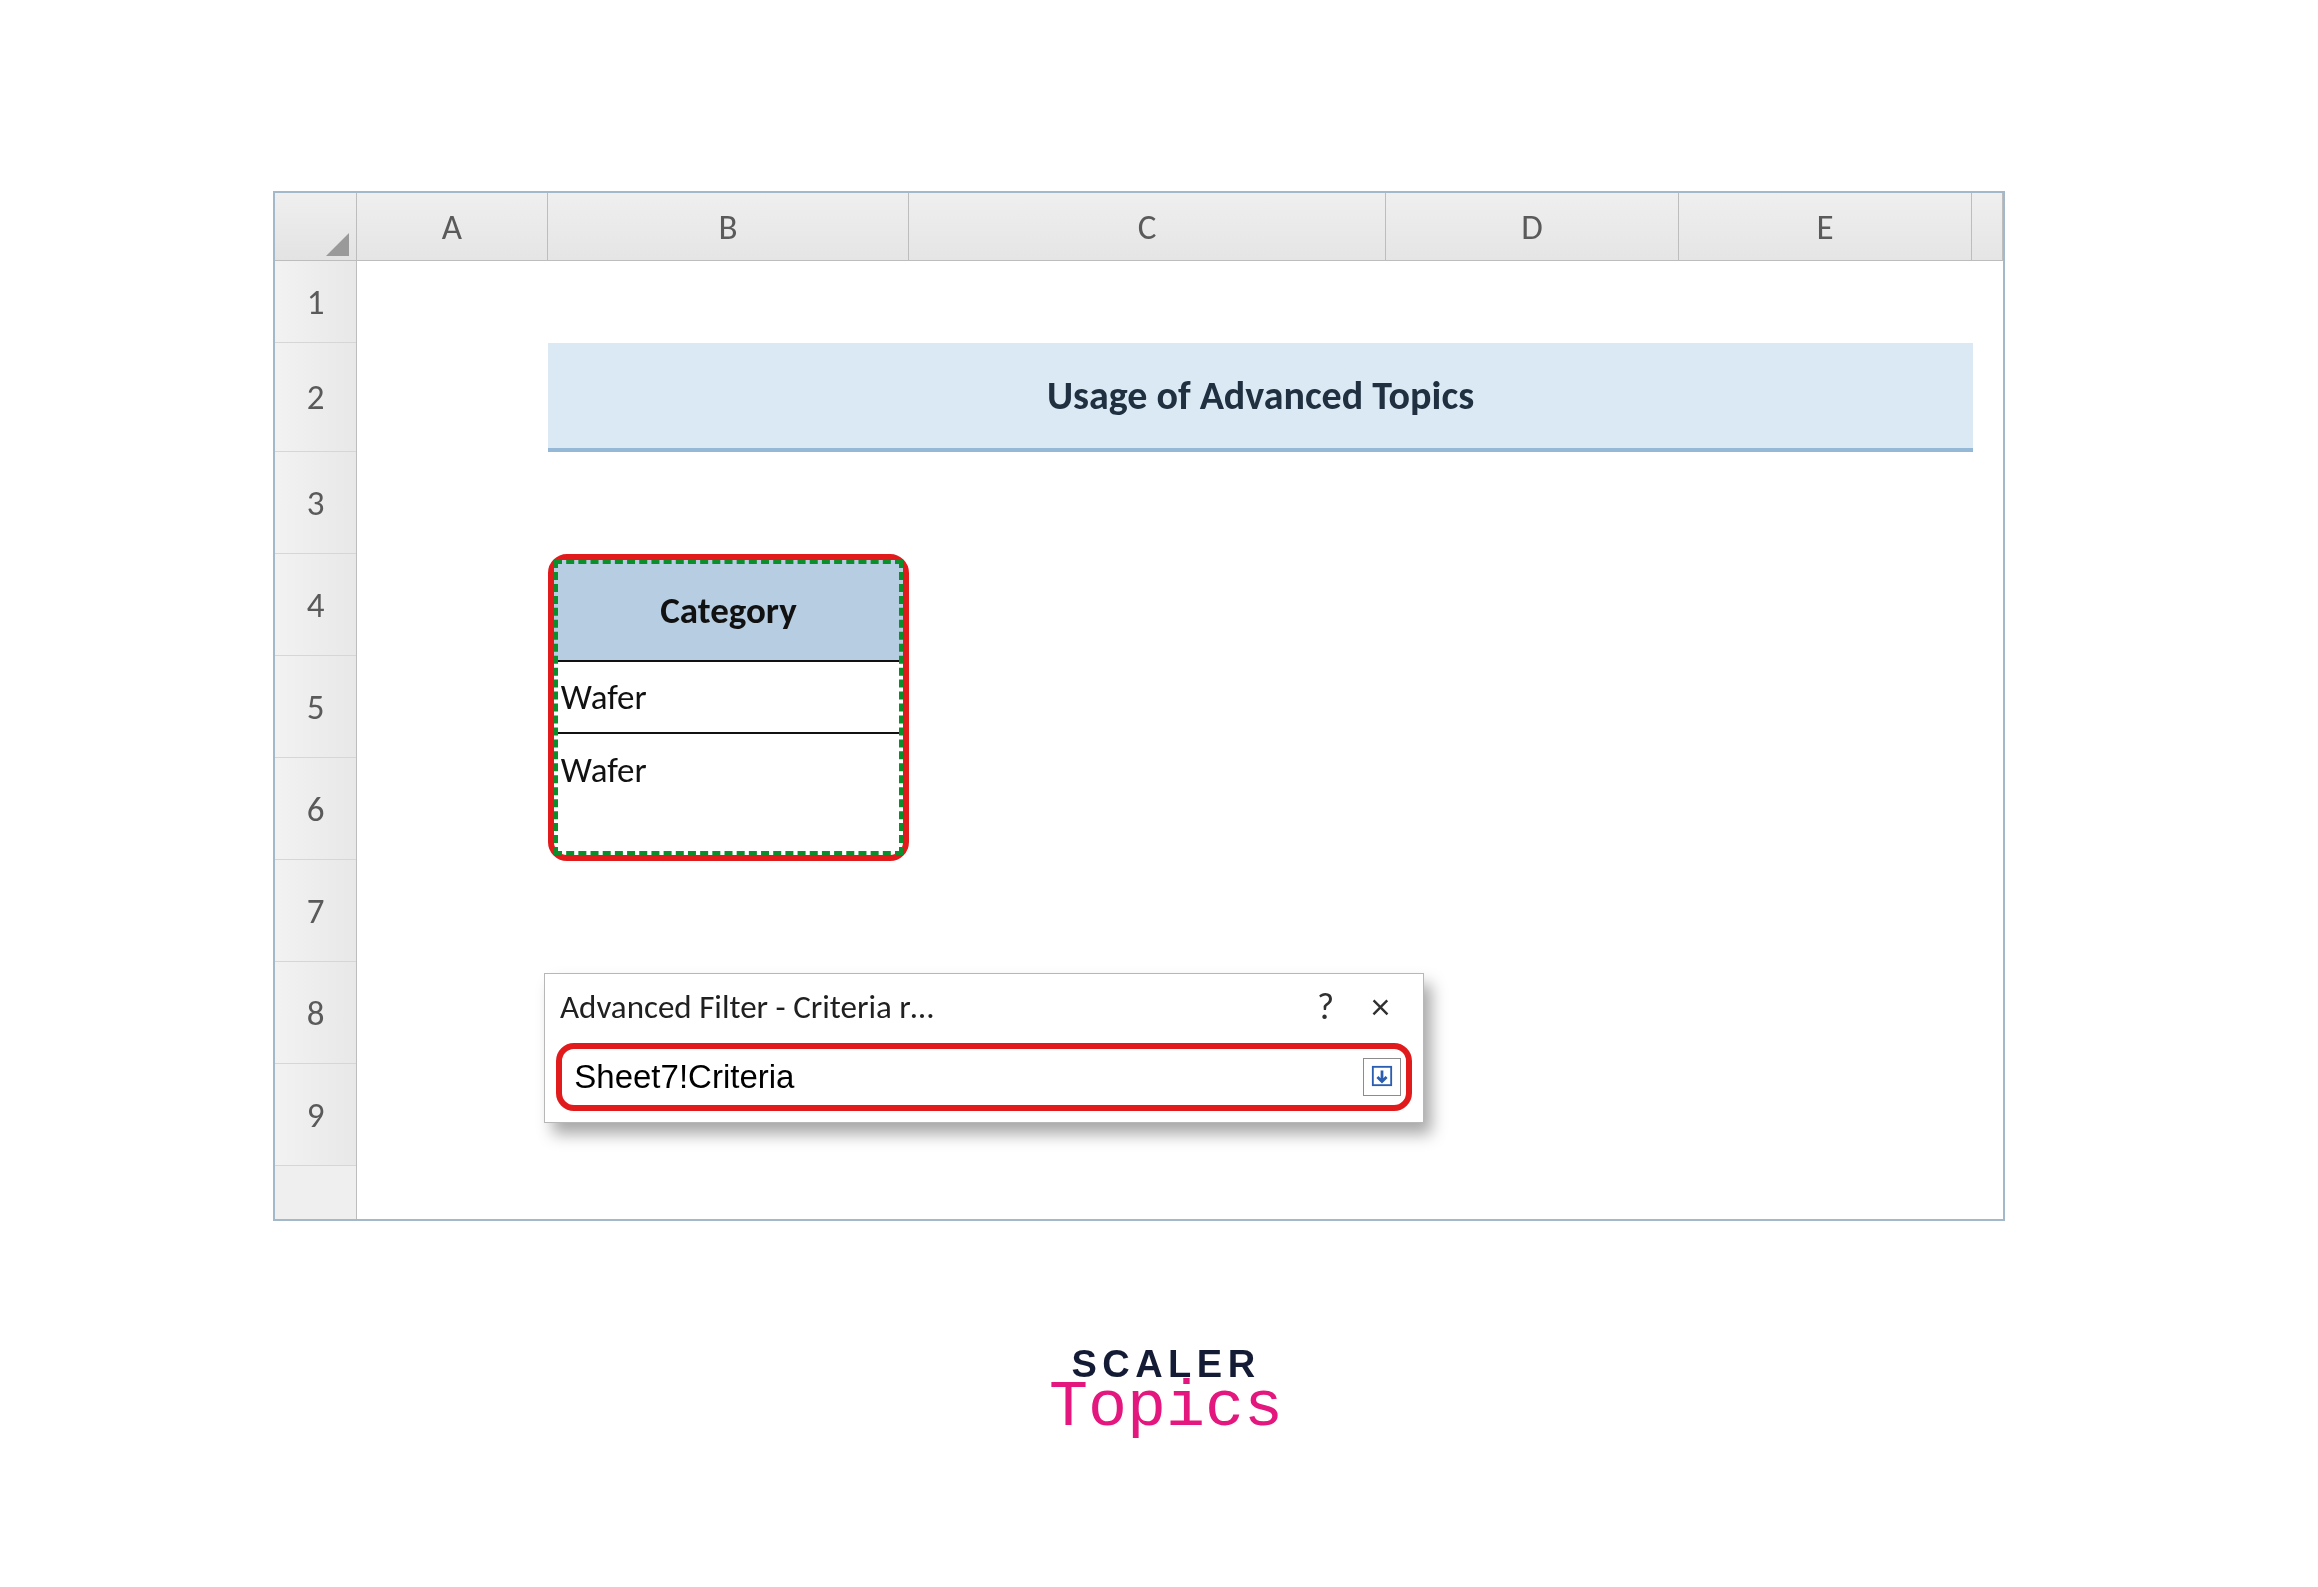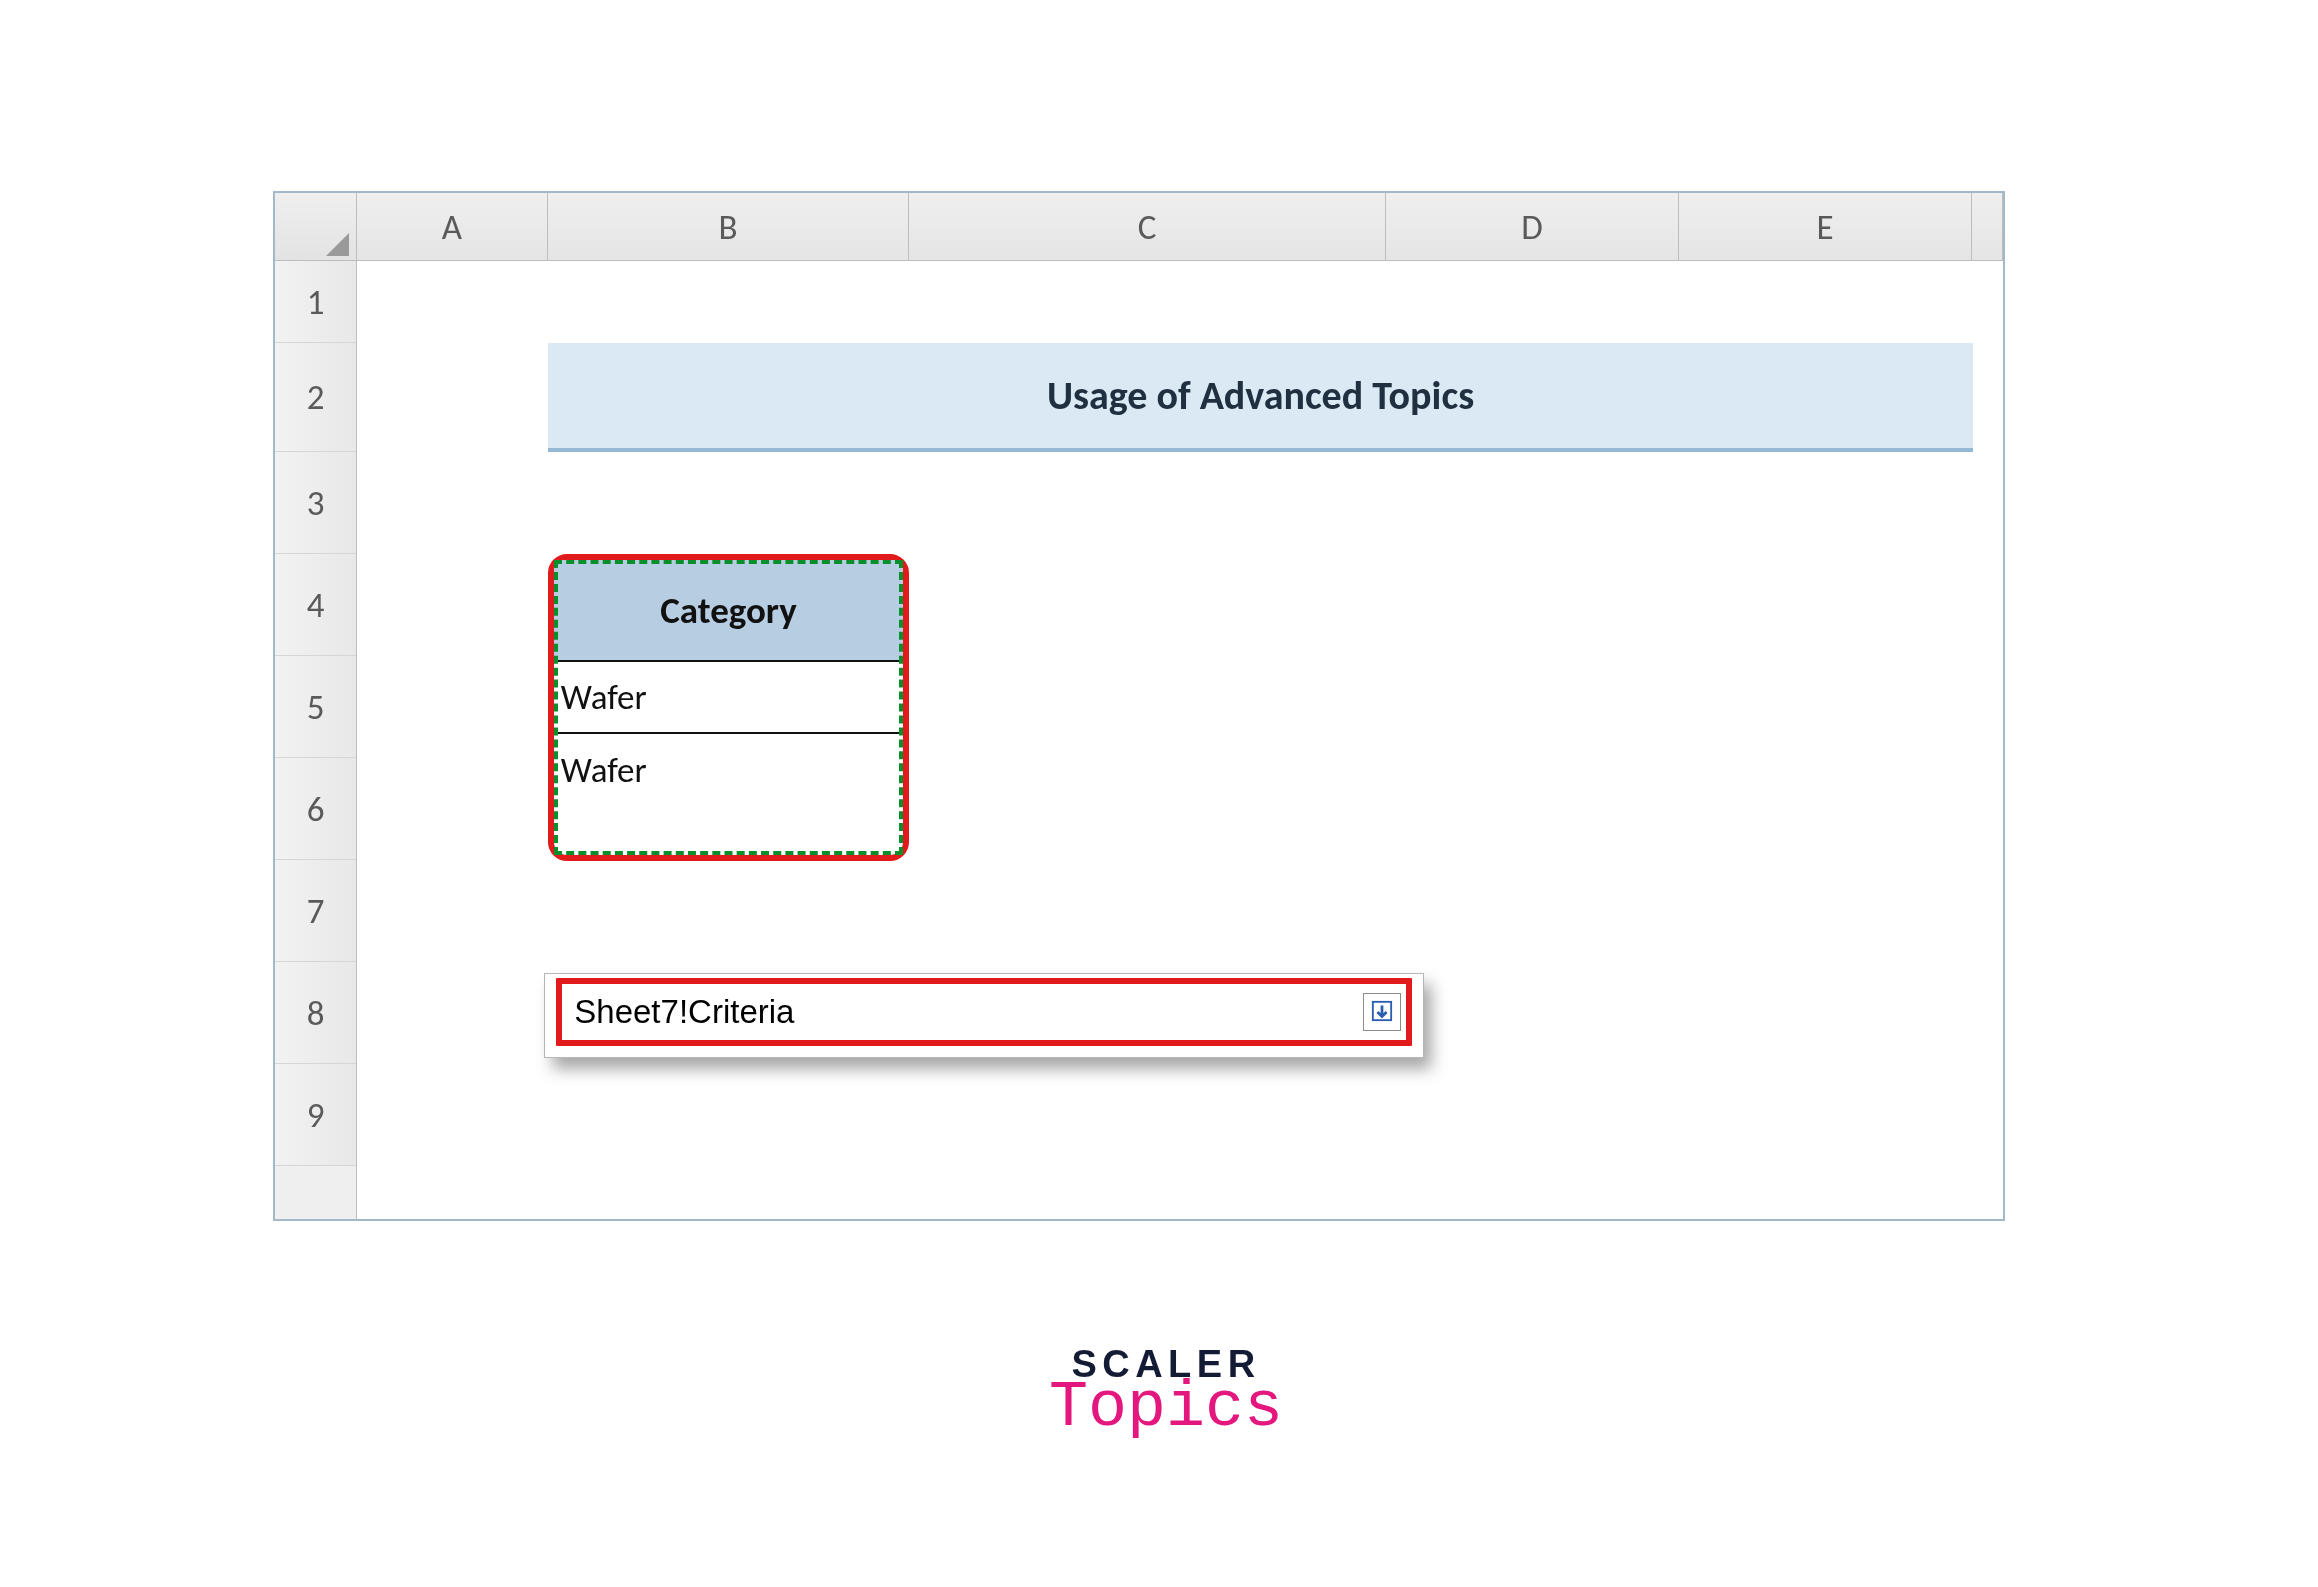--- a/index.html
+++ b/index.html
@@ -168,21 +168,21 @@
     width: 55px;
     font-size: 37px;
     text-align:center;
     color:#303030;
     cursor:pointer;
   }
   .dlg-inputrow {
     margin: 4.1px 11px 11px 11px;
     height: 68px;
     border: 6.8px solid #e11b1b;
-    border-radius: 1px;
+    border-radius: 18px;
     display:flex; align-items:center;
     padding: 0 5.5px 0 12.3px;
     background:#ffffff;
   }
   .dlg-inputrow .range-input {
     flex:1;
     border:none;
     font-size: 33px;
     outline:none;
     background:transparent;
@@ -252,20 +252,25 @@
 
       <div class="title-banner">Usage of Advanced Topics</div>
 
       <div class="criteria-table">
         <div class="criteria-header">Category</div>
         <div class="criteria-cell">Wafer</div>
         <div class="criteria-cell">Wafer</div>
       </div>
 
       <div class="dialog">
+        <div class="dlg-titlebar">
+          <div class="dlg-title">Advanced Filter - Criteria r…</div>
+          <div class="dlg-help">?</div>
+          <div class="dlg-close">×</div>
+        </div>
         <div class="dlg-inputrow">
           <input class="range-input" type="text" value="Sheet7!Criteria" style="">
           <div class="collapse-btn">
             <span>
               <svg viewBox="0 0 24 24">
                   <rect x="2" y="2" width="20" height="20" fill="none" stroke="#2b5db0" stroke-width="2"></rect>
                   <path d="M12 6 L12 18 M7 13 L12 18 L17 13" fill="none" stroke="#2b5db0" stroke-width="3"></path>
                 </svg>
             </span>
           </div>

